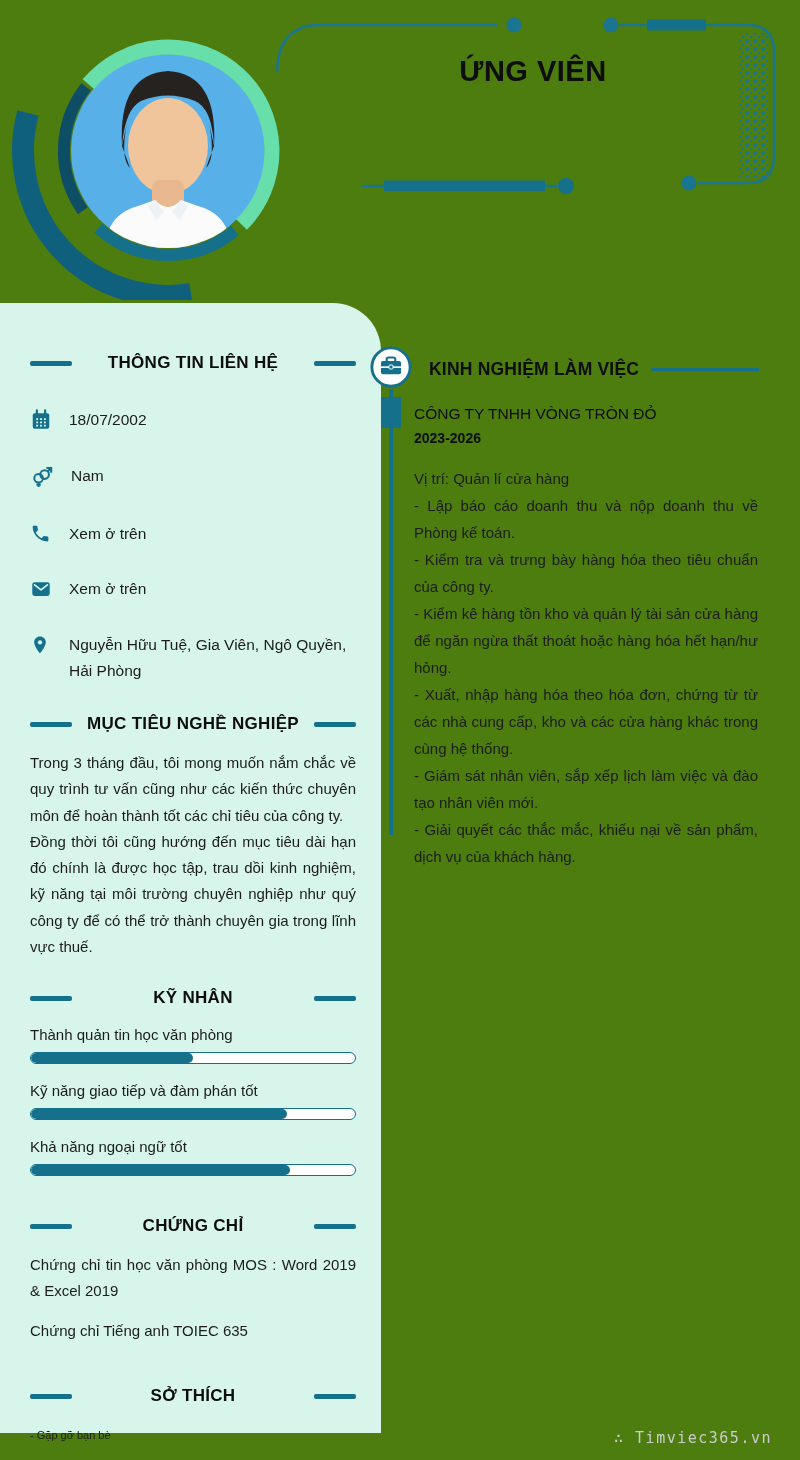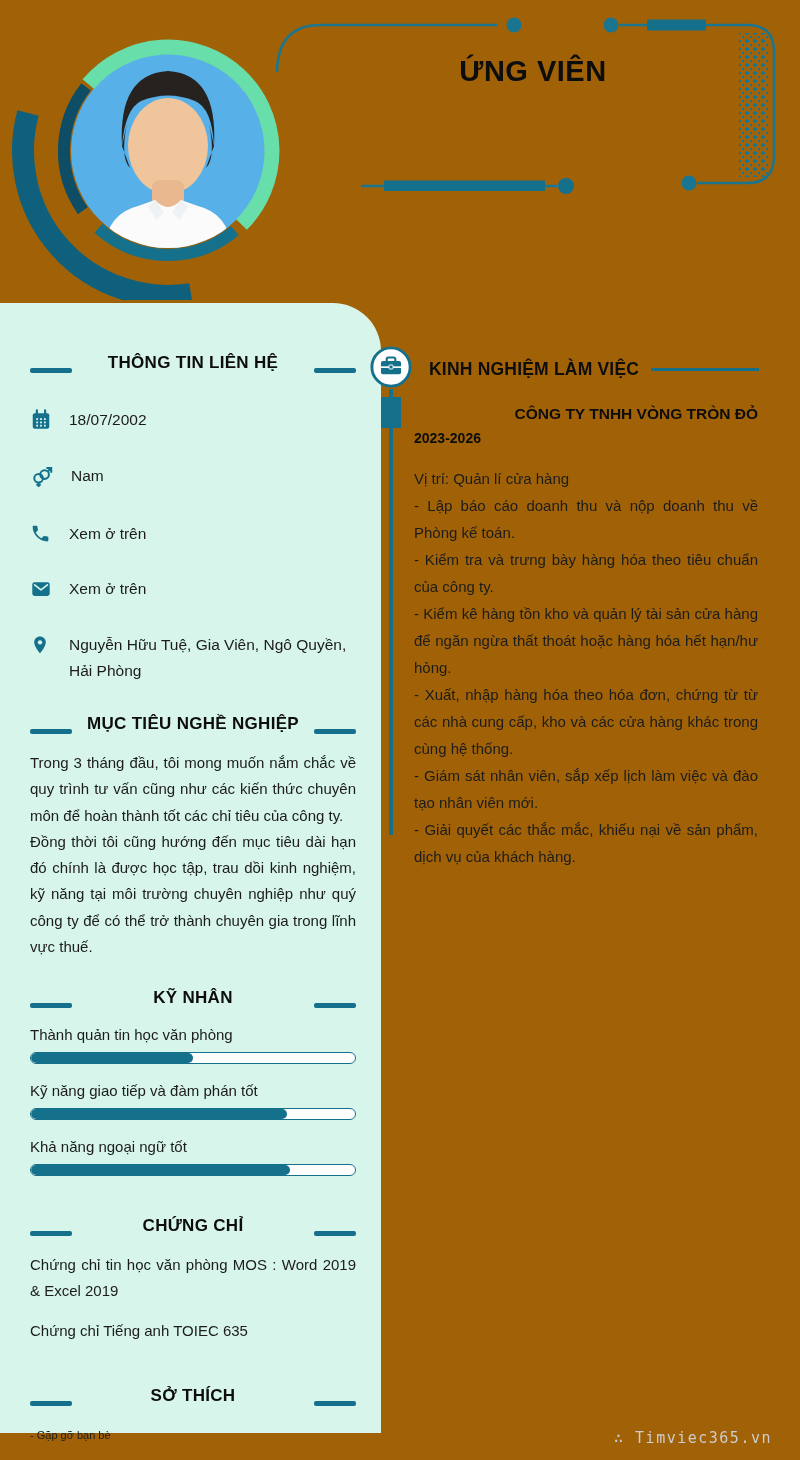--- a/index.html
+++ b/index.html
@@ -1,18 +1,18 @@
 <!DOCTYPE html>
 <html><head>
 <meta charset="utf-8">
 <style>
   * { margin:0; padding:0; box-sizing:border-box; }
   html,body { background:#ffffff; }
   body { font-family:"Liberation Sans", sans-serif; color:#222; }
-  .page { position:relative; width:800px; height:1460px; background:#a16207; overflow:hidden; }
+  .page { position:relative; width:800px; height:1460px; background:#4d7c0f; overflow:hidden; }
 
   
   .photo-svg { position:absolute; left:8px; top:8px; }
   .header-deco { position:absolute; left:0; top:0; }
   .dots-pattern {
     position:absolute; left:739px; top:33px; width:30px; height:144px;
     background-image:
       radial-gradient(circle, #1A7590 1.15px, rgba(0,0,0,0) 1.35px),
       radial-gradient(circle, #1A7590 1.6px, rgba(0,0,0,0) 1.8px);
     background-size:8px 8px, 8px 8px;
@@ -21,21 +21,21 @@
   .title-block { position:absolute; left:296px; top:55px; width:474px; text-align:center; }
   .title-block h1 { font-size:29px; font-weight:800; color:#0d0d0d; letter-spacing:.5px; }
   .title-block .subtitle { margin-top:7px; font-size:19px; font-weight:400; color:#141414; letter-spacing:.6px; }
 
   
   .sidebar {
     position:absolute; left:0; top:303px; width:381px; height:1130px;
     background:#d7f5eb; border-top-right-radius:48px;
     padding:0 25px 0 30px;
   }
-  .sb-heading { display:flex; align-items:flex-end; justify-content:space-between; }
+  .sb-heading { display:flex; align-items:center; justify-content:space-between; }
   .sb-heading h2 { font-size:17px; font-weight:800; color:#0d0d0d; letter-spacing:.3px; }
   .dash { width:42px; height:5px; background:#15708C; border-radius:2px; flex:0 0 auto; }
 
   .sb-contact { margin-top:50px; }
   .contact-rows { margin-top:34px; }
   .c-row { display:flex; align-items:flex-start; gap:17px; margin-bottom:24px; font-size:15.5px; line-height:26px; color:#1c1c1c; }
   .c-row .ic { flex:0 0 22px; padding-top:2px; }
 
   .sb-objective { margin-top:30px; }
   .sb-objective .txt { margin-top:16px; font-size:15px; line-height:26.3px; text-align:justify; color:#1c1c1c; }
@@ -55,21 +55,21 @@
   .sb-hobbies .hobby:first-of-type { margin-top:16px; }
 
   
   .exp-col { position:absolute; left:369px; top:345px; width:390px; }
   .exp-header { display:flex; align-items:center; }
   .exp-header h2 { margin-left:16px; font-size:17.5px; font-weight:800; color:#0d0d0d; letter-spacing:.2px; white-space:nowrap; }
   .exp-header .hline { flex:1 1 auto; height:3px; background:#15708C; margin-left:12px; }
   .tl-line { position:absolute; left:20px; top:44px; width:4px; height:446px; background:#15708C; }
   .tl-block { position:absolute; left:12px; top:52px; width:20px; height:31px; background:#15708C; }
   .exp-body { margin-left:45px; margin-top:9px; width:344px; }
-  .exp-company { font-size:15.5px; font-weight:700; color:#0d0d0d; line-height:24px;text-align:right; }
+  .exp-company { font-size:15.5px; font-weight:400; color:#0d0d0d; line-height:24px; }
   .exp-period { font-size:14px; font-weight:800; color:#0d0d0d; line-height:24px; }
   .exp-details { margin-top:15px; }
   .exp-details p { font-size:15px; line-height:27px; text-align:justify; color:#1c1c1c; }
 
   
   .watermark { position:absolute; right:28px; top:1429px; font-family:"DejaVu Sans Mono", monospace; font-size:15px; letter-spacing:1.5px; color:#cccccc; }
 </style>
 </head>
 <body>
 

